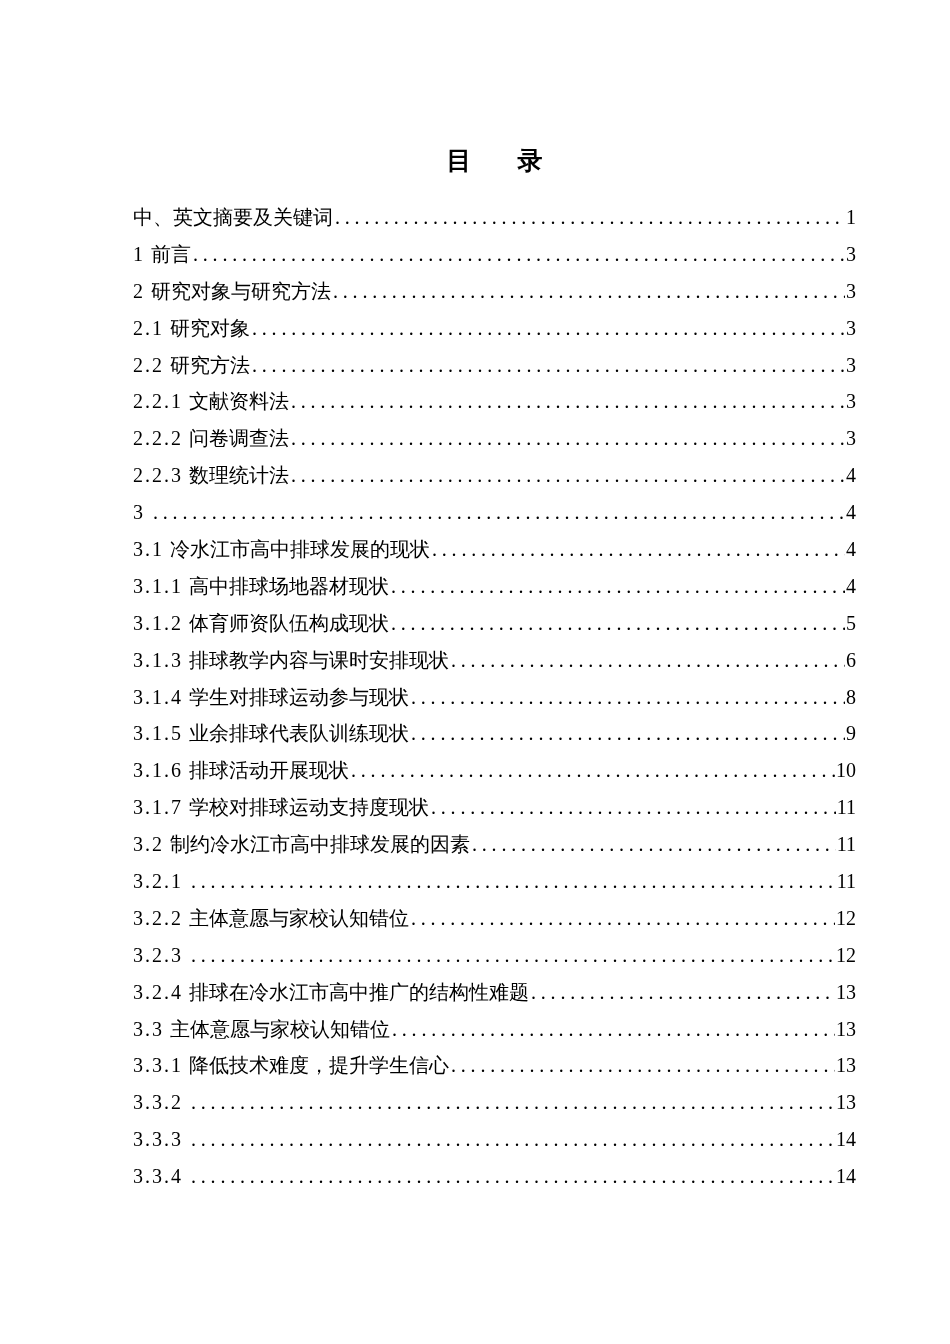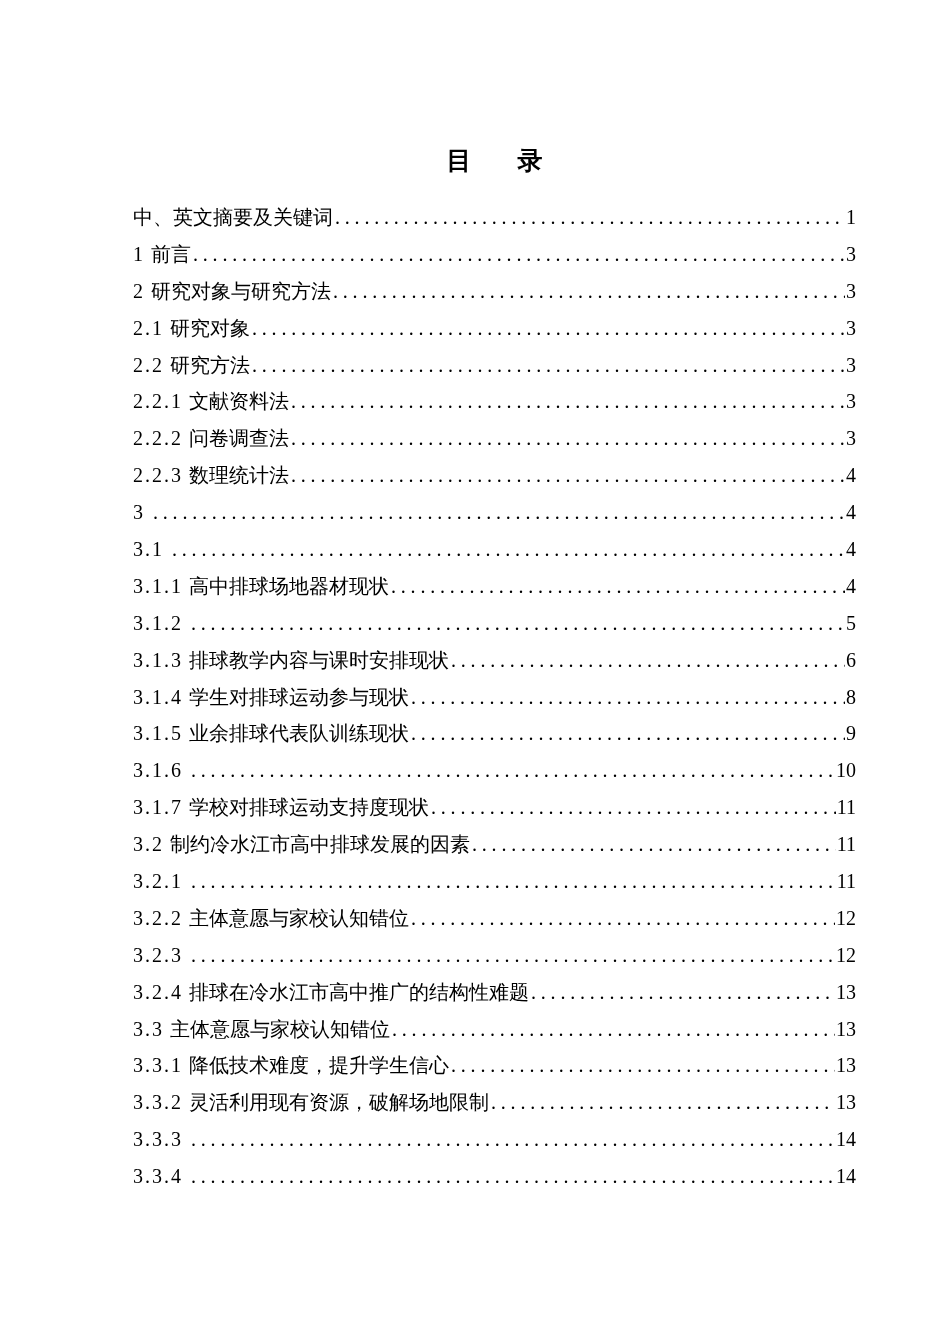--- a/index.html
+++ b/index.html
@@ -131,31 +131,33 @@
     <span class="leader">................................................................................................................................................................</span>
     <span class="pg">4</span>
   </li>
       <li class="toc-entry">
     <span class="num">3</span>
     <span class="leader">................................................................................................................................................................</span>
     <span class="pg">4</span>
   </li>
       <li class="toc-entry">
     <span class="num">3.1</span>
+    <span class="txt">冷水江市高中排球发展的现状</span>
     <span class="leader">................................................................................................................................................................</span>
     <span class="pg">4</span>
   </li>
       <li class="toc-entry">
     <span class="num">3.1.1</span>
     <span class="txt">高中排球场地器材现状</span>
     <span class="leader">................................................................................................................................................................</span>
     <span class="pg">4</span>
   </li>
       <li class="toc-entry">
     <span class="num">3.1.2</span>
+    <span class="txt">体育师资队伍构成现状</span>
     <span class="leader">................................................................................................................................................................</span>
     <span class="pg">5</span>
   </li>
       <li class="toc-entry">
     <span class="num">3.1.3</span>
     <span class="txt">排球教学内容与课时安排现状</span>
     <span class="leader">................................................................................................................................................................</span>
     <span class="pg">6</span>
   </li>
       <li class="toc-entry">
@@ -165,20 +167,21 @@
     <span class="pg">8</span>
   </li>
       <li class="toc-entry">
     <span class="num">3.1.5</span>
     <span class="txt">业余排球代表队训练现状</span>
     <span class="leader">................................................................................................................................................................</span>
     <span class="pg">9</span>
   </li>
       <li class="toc-entry">
     <span class="num">3.1.6</span>
+    <span class="txt">排球活动开展现状</span>
     <span class="leader">................................................................................................................................................................</span>
     <span class="pg">10</span>
   </li>
       <li class="toc-entry">
     <span class="num">3.1.7</span>
     <span class="txt">学校对排球运动支持度现状</span>
     <span class="leader">................................................................................................................................................................</span>
     <span class="pg">11</span>
   </li>
       <li class="toc-entry">
@@ -216,21 +219,20 @@
     <span class="pg">13</span>
   </li>
       <li class="toc-entry">
     <span class="num">3.3.1</span>
     <span class="txt">降低技术难度，提升学生信心</span>
     <span class="leader">................................................................................................................................................................</span>
     <span class="pg">13</span>
   </li>
       <li class="toc-entry">
     <span class="num">3.3.2</span>
-    <span class="txt">灵活利用现有资源，破解场地限制</span>
     <span class="leader">................................................................................................................................................................</span>
     <span class="pg">13</span>
   </li>
       <li class="toc-entry">
     <span class="num">3.3.3</span>
     <span class="leader">................................................................................................................................................................</span>
     <span class="pg">14</span>
   </li>
       <li class="toc-entry">
     <span class="num">3.3.4</span>

